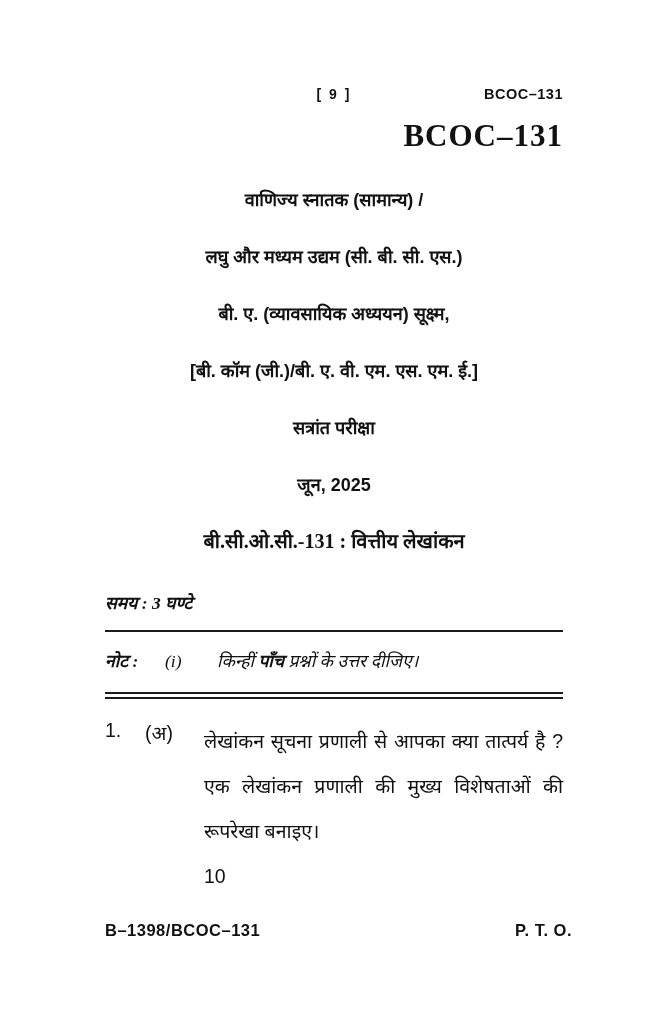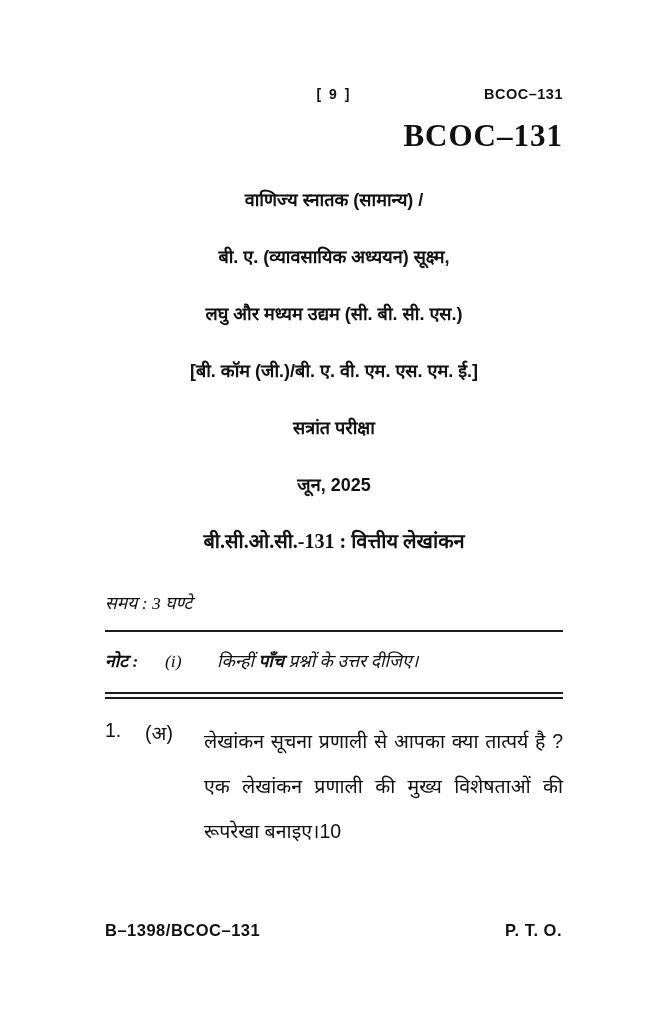--- a/index.html
+++ b/index.html
@@ -26,21 +26,21 @@
 
   
   .headings{margin-top:18px;}
   .h-line{text-align:center;font-weight:bold;font-size:18px;line-height:57px;
     font-family:"Liberation Sans","DejaVu Sans",sans-serif;white-space:nowrap;}
   .course-line{text-align:center;font-weight:bold;font-size:20px;line-height:30px;margin-top:12px;
     font-family:Liberation Serif, serif;}
 
   
   .meta-row{display:flex;justify-content:space-between;margin-top:34px;
-    font-style:italic;font-size:17.5px;font-weight:400;}
+    font-style:italic;font-size:17.5px;font-weight:700;}
 
   .rule-single{border-top:2px solid #1c1c1c;margin-top:16px;}
 
   
   .note{margin-top:16px;font-size:17.5px;font-style:italic;}
   .note-row{display:flex;align-items:baseline;margin-bottom:20px;}
   .note-label{width:60px;font-weight:bold;}
   .note-spacer{width:60px;}
   .note-marker{width:52px;}
   .note-text{flex:1;}
@@ -48,46 +48,46 @@
 
   .rule-double{border-top:2px solid #1c1c1c;border-bottom:2px solid #1c1c1c;height:3px;margin-top:4px;}
 
   
   .question{display:flex;margin-top:20px;font-size:19.5px;
     font-family:"Liberation Sans","DejaVu Sans",sans-serif;}
   .q-num{width:40px;}
   .q-part{width:46px;}
   .q-body{flex:1;line-height:45px;margin-left:13px;}
   .q-line-justify{text-align:justify;text-align-last:justify;}
-  .q-line-last{display:flex;justify-content:flex-start;}
+  .q-line-last{display:flex;justify-content:center;flex-direction:column;}
   .q-marks{font-family:"Liberation Sans","DejaVu Sans",sans-serif;}
 
   
-  .footer{position:absolute;left:105px;right:101px;bottom:84px;
+  .footer{position:absolute;left:105px;right:91px;bottom:84px;
     display:flex;justify-content:space-between;
     font-family:"Liberation Sans","DejaVu Sans",sans-serif;
     font-weight:bold;font-size:16.5px;letter-spacing:.5px;text-align:right;}
 </style>
 </head>
 <body>
 
 <div class="page">
   <div class="content">
 
     <div class="header-row">
       <span class="page-num">[ 9 ]</span>
       <span class="header-code">BCOC–131</span>
     </div>
 
     <div class="big-title">BCOC–131</div>
 
     <div class="headings">
       <div class="h-line">वाणिज्य स्नातक (सामान्य) /</div>
+      <div class="h-line">लघु और मध्यम उद्यम (सी. बी. सी. एस.)</div>
       <div class="h-line">बी. ए. (व्यावसायिक अध्ययन) सूक्ष्म,</div>
-      <div class="h-line">लघु और मध्यम उद्यम (सी. बी. सी. एस.)</div>
       <div class="h-line">[बी. कॉम (जी.)/बी. ए. वी. एम. एस. एम. ई.]</div>
       <div class="h-line">सत्रांत परीक्षा</div>
       <div class="h-line">जून, 2025</div>
       <div class="course-line">बी.सी.ओ.सी.-131 : वित्तीय लेखांकन</div>
     </div>
 
     <div class="meta-row">
       <span>समय : 3 घण्टे</span>
     </div>
 

